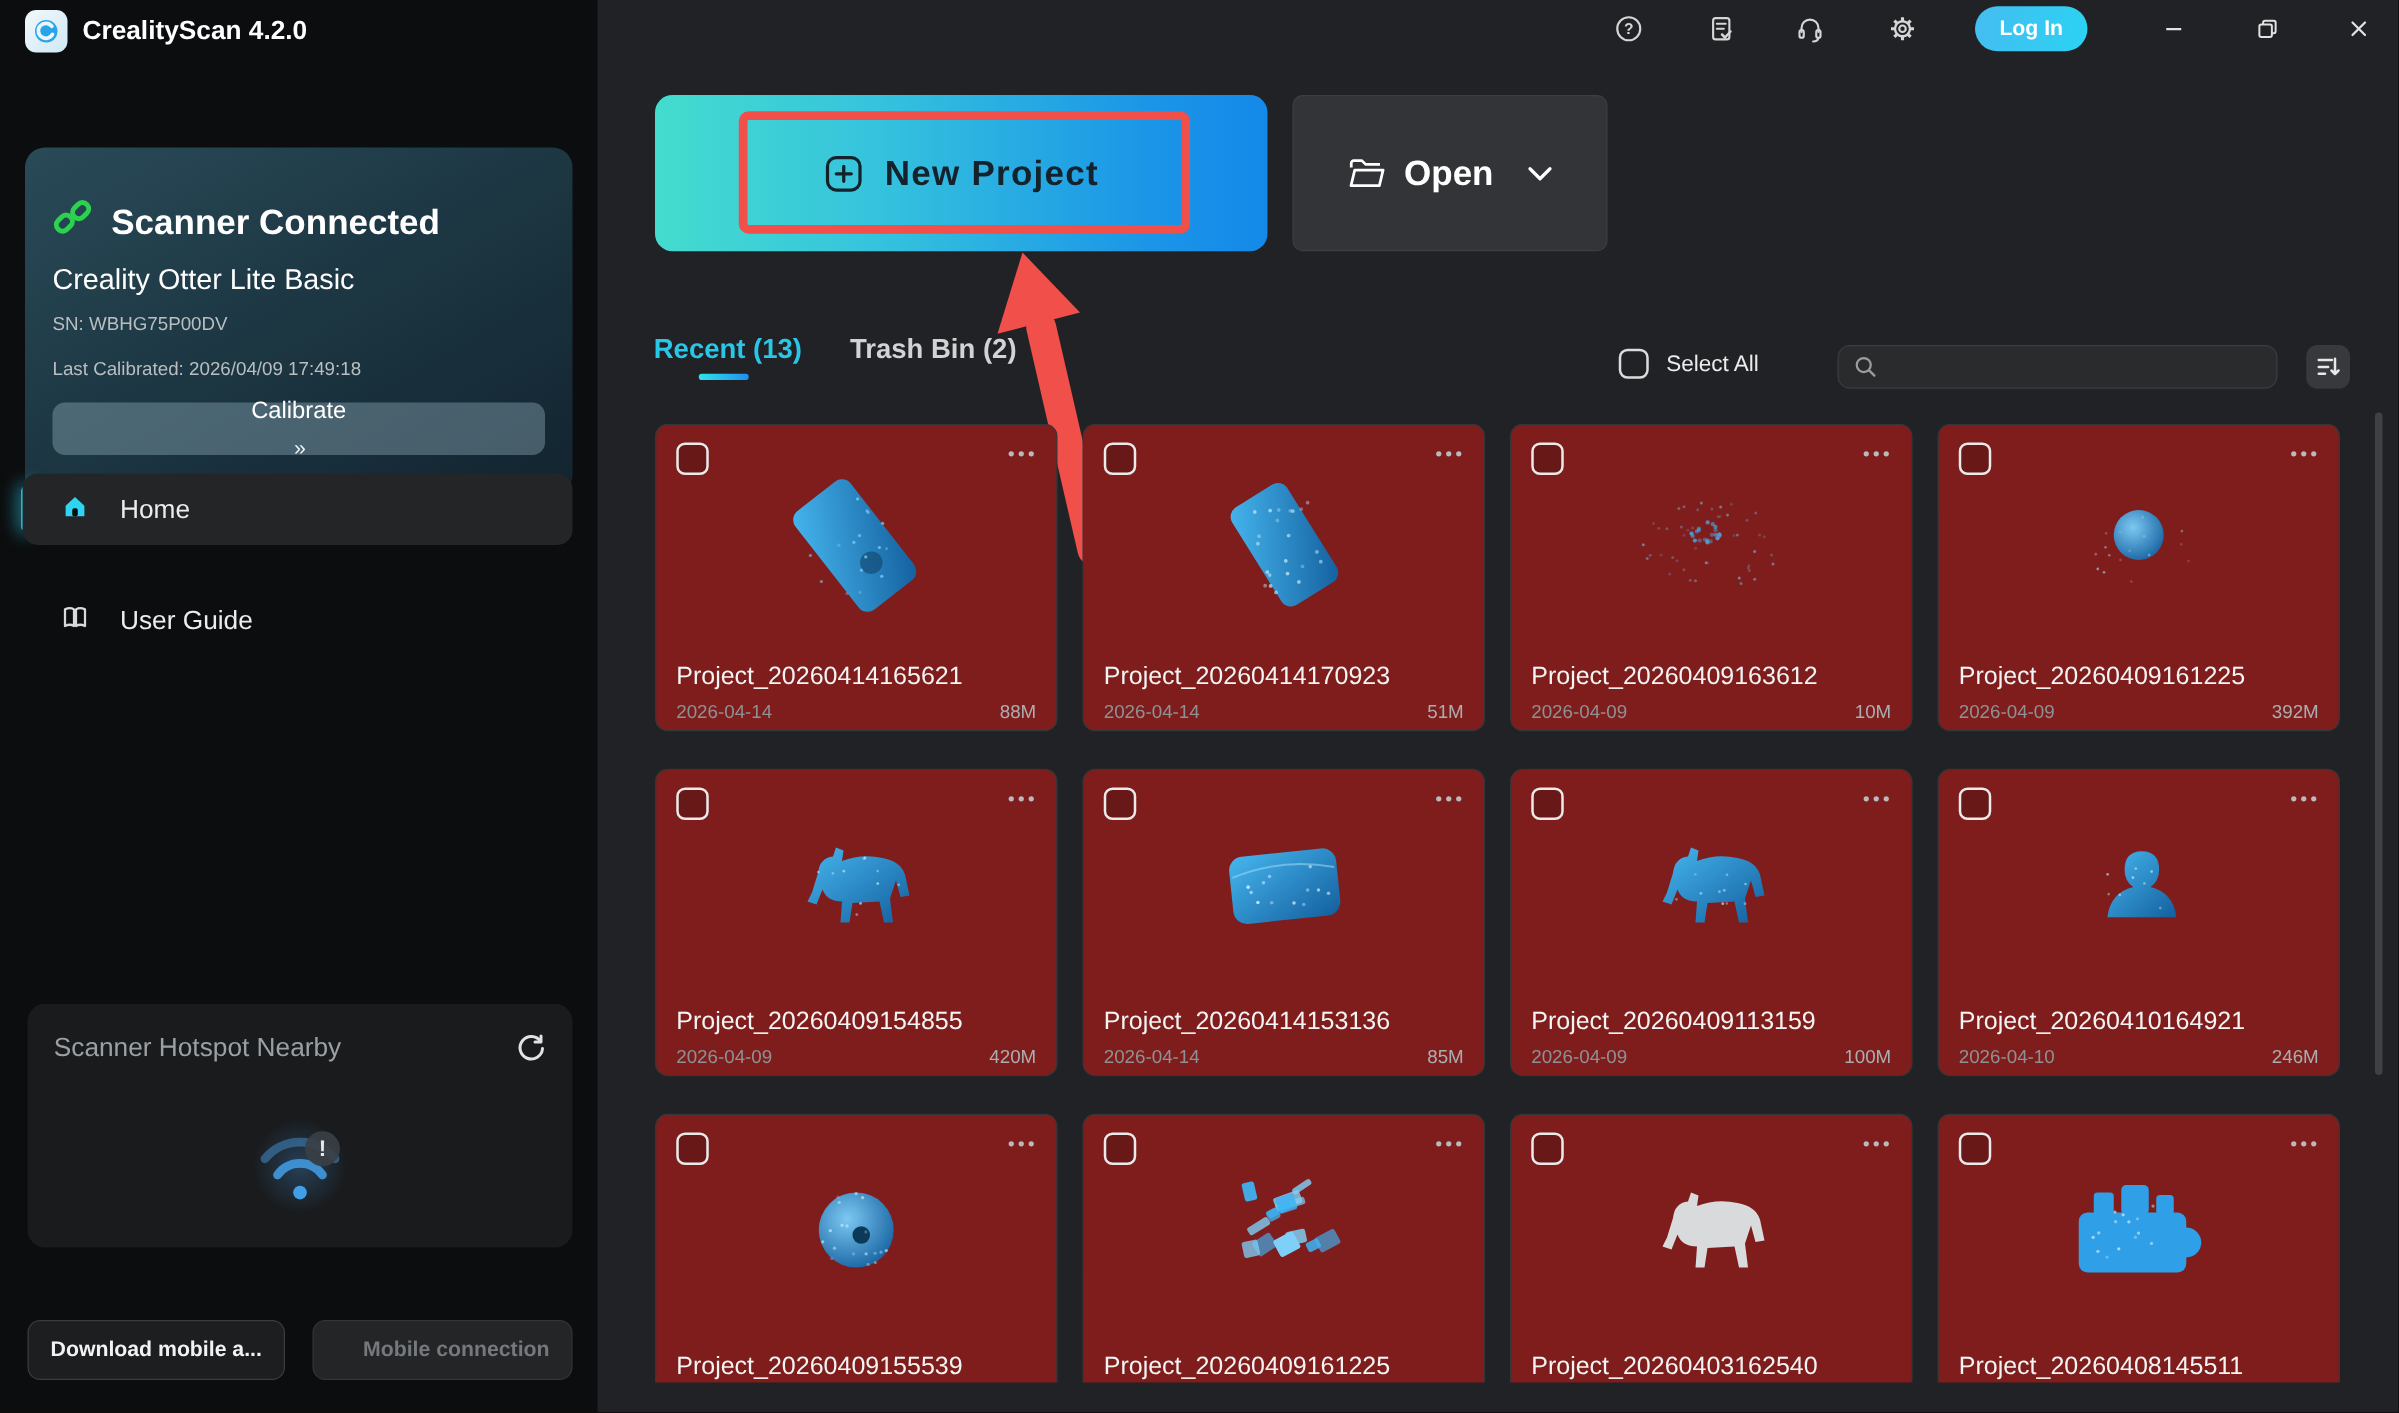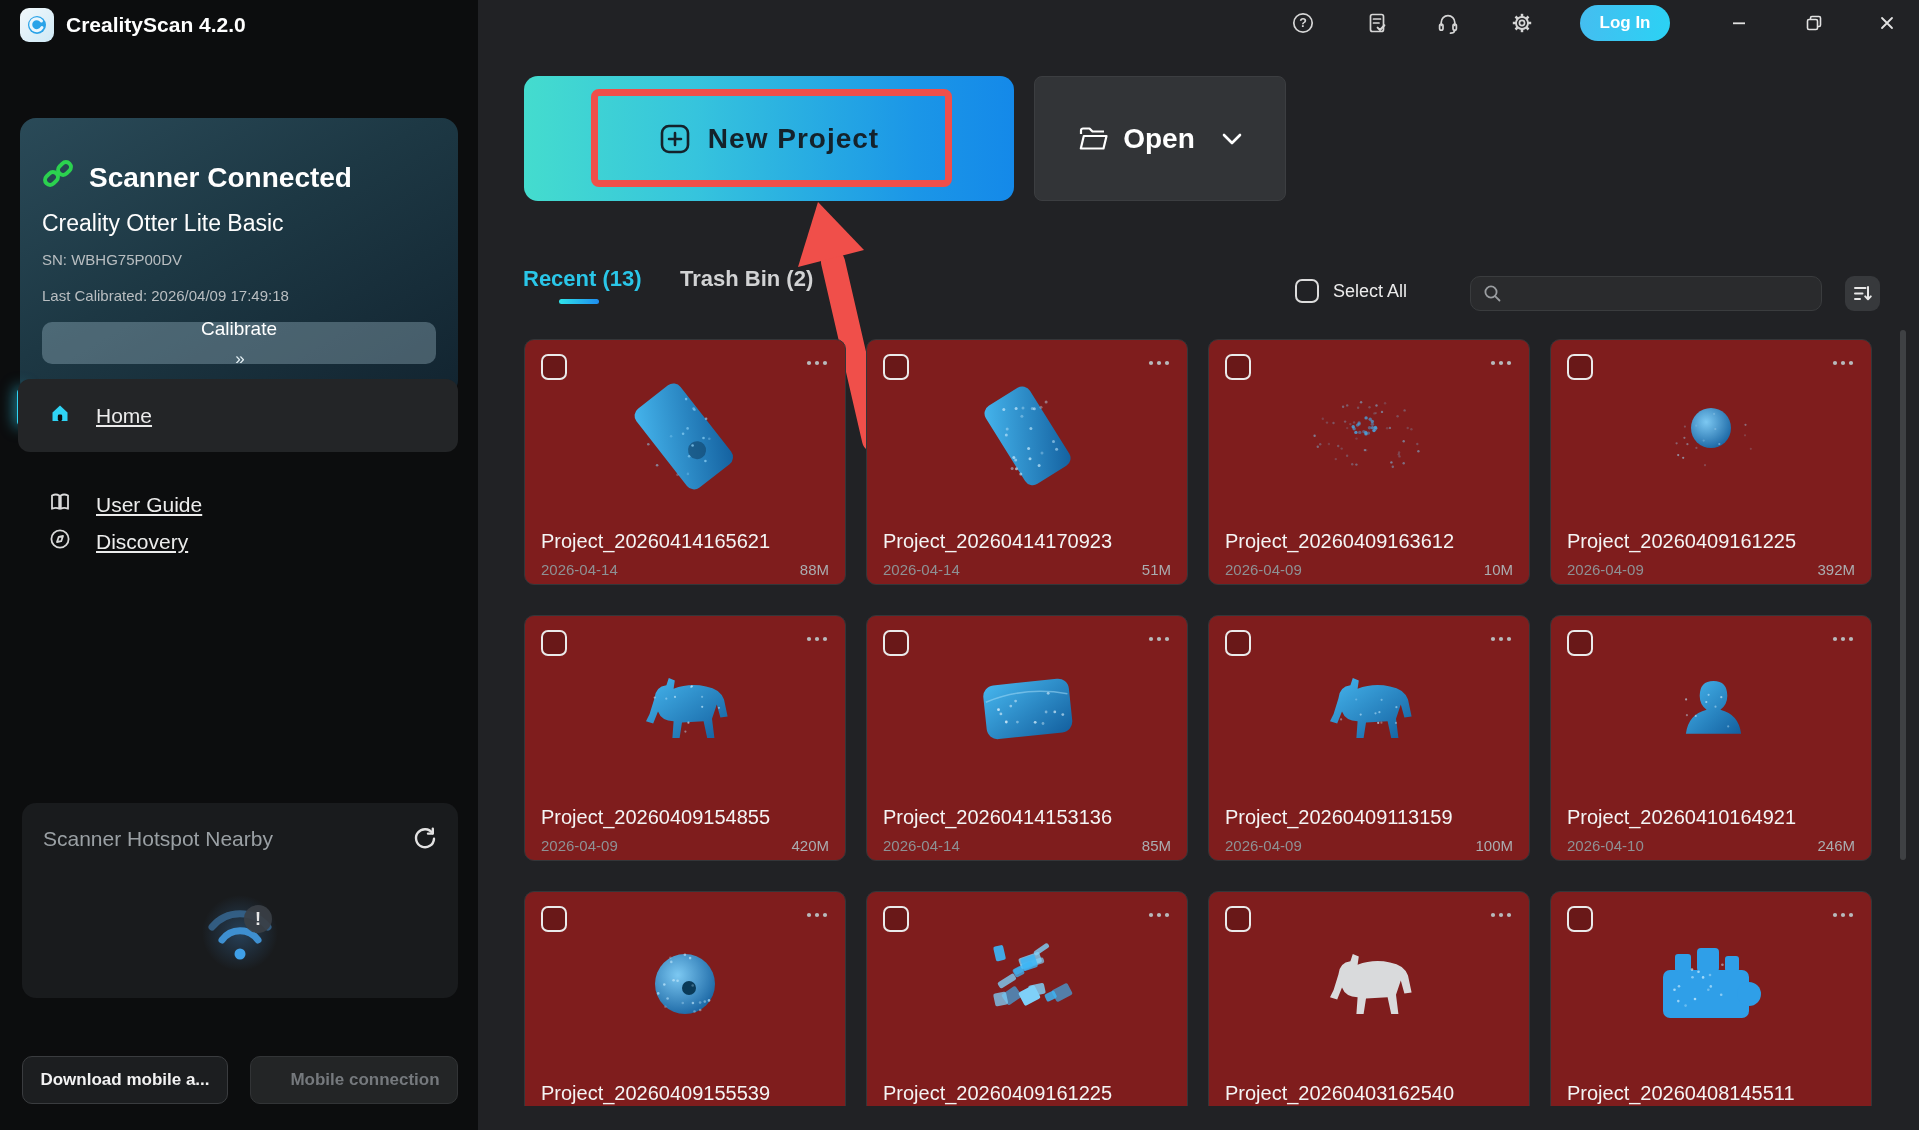--- a/index.html
+++ b/index.html
@@ -15,22 +15,22 @@
     background:linear-gradient(150deg,#2a4a58 0%,#1d3844 45%,#122430 100%);margin-top:44px;}
   .scan-head{position:absolute;left:22px;top:42px;display:flex;align-items:center;gap:15px;
     font-size:28px;font-weight:700;color:#fff;}
   .scan-device{position:absolute;left:22px;top:92px;font-size:23px;font-weight:500;color:#fdfdfd;}
   .scan-sn{position:absolute;left:22px;top:133px;font-size:15px;color:#b9bec1;}
   .scan-cal{position:absolute;left:22px;top:169px;font-size:15px;color:#b9bec1;}
   .calibrate-btn{position:absolute;left:22px;right:22px;top:204px;height:42px;border-radius:10px;
     background:rgba(165,195,210,0.35);border:none;color:#fff;font-size:19px;cursor:pointer;
     display:flex;align-items:center;justify-content:center;gap:9px;font-family:inherit;flex-direction:column;}
   .calib-arrow{font-size:17px;color:#e8f4f8;letter-spacing:-2px;}
-  .nav-item{position:absolute;left:18px;width:440px;height:73px;border-radius:12px;display:flex;
-    align-items:center;gap:24px;padding-left:30px;box-sizing:border-box;font-size:21px;color:#ececec;cursor:pointer;text-decoration:underline;}
+  .nav-item{position:absolute;left:18px;width:440px;height:57px;border-radius:12px;display:flex;
+    align-items:center;gap:24px;padding-left:30px;box-sizing:border-box;font-size:21px;color:#ececec;cursor:pointer;}
   .nav-item.active{background:#232527;}
   .nav-indicator{position:absolute;left:17px;top:389px;width:7px;height:36px;border-radius:4px;
     background:#2fd4f4;box-shadow:0 0 14px 3px rgba(47,212,244,0.55);}
   .hotspot{position:absolute;left:22px;top:803px;width:436px;height:195px;border-radius:14px;background:#191b1d;}
   .hotspot-title{position:absolute;left:21px;top:24px;font-size:21px;color:#9aa0a4;}
   .hotspot-refresh{position:absolute;right:20px;top:22px;cursor:pointer;}
   .wifi-wrap{position:absolute;left:50%;top:90px;transform:translateX(-50%);}
   .side-btn{position:absolute;top:1056px;height:48px;border-radius:10px;font-size:17px;cursor:pointer;font-family:inherit;}
   .dl-btn{left:22px;width:206px;background:#1c1e20;border:1px solid #3a3c3f;color:#f2f2f2;font-weight:700;}
   .mc-btn{left:250px;width:208px;background:#232526;border:1px solid #323436;color:#75797d;font-weight:600;padding-left:28px;}
@@ -125,29 +125,20 @@
       <span>Home</span>
     </div>
     <div class="nav-item" style="top:468px;">
       <span>
         <svg width="24" height="24" viewBox="0 0 24 24" fill="none" stroke="#d9d9d9" stroke-width="1.8" stroke-linejoin="round">
           <path d="M4 5.5 Q8 3.5 11.2 5.5 V18.8 Q8 16.8 4 18.8 Z"></path>
             <path d="M20 5.5 Q16 3.5 12.8 5.5 V18.8 Q16 16.8 20 18.8 Z"></path>
           </svg>
       </span>
       <span>User Guide</span>
-    </div>
-    <div class="nav-item" style="top:505px;">
-      <span>
-        <svg width="24" height="24" viewBox="0 0 24 24" fill="none" stroke="#d9d9d9" stroke-width="1.8">
-          <circle cx="12" cy="12" r="8.6"></circle>
-            <path d="M9 15 L10.8 9.8 L15 9 L13.2 14.2 Z" stroke-linejoin="round"></path>
-          </svg>
-      </span>
-      <span>Discovery</span>
     </div>
 
     <section class="hotspot">
       <div class="hotspot-title">Scanner Hotspot Nearby</div>
       <span class="hotspot-refresh">
         <svg width="26" height="26" viewBox="0 0 26 26" fill="none" stroke="#e2e2e2" stroke-width="2.4" stroke-linecap="round">
           <path d="M20.5 8.2 A9 9 0 1 0 22 13.8"></path>
             <path d="M20.8 3.8 V8.6 H16" stroke-linejoin="round"></path>
           </svg>
       </span>

